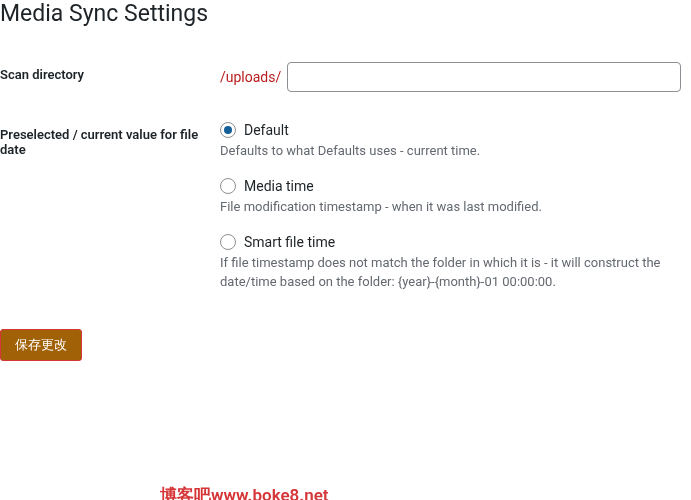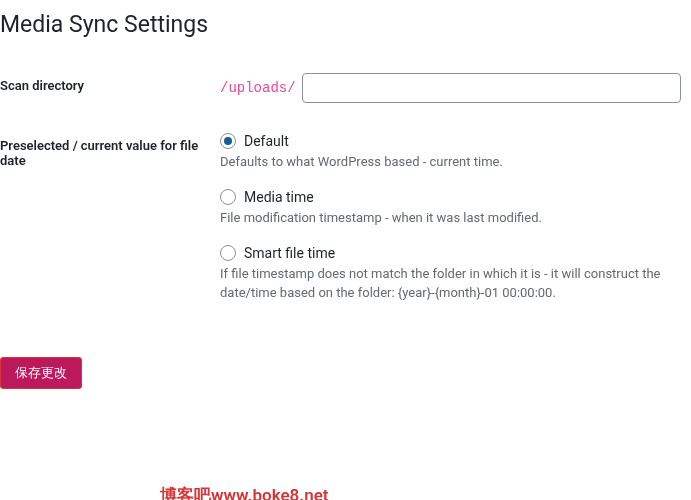--- a/index.html
+++ b/index.html
@@ -8,21 +8,21 @@
       font-size: 13px;
       color: #1d2327;
       background: #fff;
       padding: 0;
       width: 691px;
     }
     h1 {
       font-size: 23px;
       font-weight: 400;
       color: #1d2327;
-      margin: 11px 0 20px 0;
+      margin: 0 0 20px 0;
       padding: 0;
     }
     .form-table {
       width: 100%;
       border-collapse: collapse;
     }
     .form-table th {
       text-align: left;
       font-weight: 600;
       font-size: 13px;
@@ -36,23 +36,22 @@
       vertical-align: top;
       font-size: 14px;
       color: #1d2327;
     }
     .scan-dir-cell {
       display: flex;
       align-items: center;
       gap: 6px;
     }
     .scan-prefix {
-      color: #ec4899;
+      color: #b91c1c;
       font-size: 14px;
-      font-family: Liberation Mono, monospace;
     }
     input[type="text"] {
       border: 1px solid #8c8f94;
       border-radius: 4px;
       padding: 4px 8px;
       font-size: 14px;
       line-height: 1.5;
       height: 30px;
       flex: 1;
       background: #fff;
@@ -118,28 +117,28 @@
     }
     .radio-group .description:last-child {
       margin-bottom: 16px;
     }
     .checkbox-label {
       display: inline-flex;
       align-items: center;
       font-size: 14px;
     }
     .submit-btn {
-      background: #be185d;
+      background: #a16207;
       border: 1px solid #d63638;
       color: #fff;
       font-size: 13px;
       padding: 6px 14px;
       border-radius: 3px;
       cursor: pointer;
-      margin-top: 24px;
+      margin-top: 7px;
     }
     .watermark {
       position: absolute;
       left: 160px;
       top: 484px;
       color: #d63638;
       font-size: 17px;
       font-weight: 600;
       pointer-events: none;
     }
@@ -163,21 +162,21 @@
       </td>
     </tr>
     <tr>
       <th>Preselected / current value for file date</th>
       <td>
         <div class="radio-group">
           <label>
             <input type="radio" name="filedate" checked="" style="">
             <span>Default</span>
           </label>
-          <p class="description">Defaults to what WordPress based - current time.</p>
+          <p class="description">Defaults to what Defaults uses - current time.</p>
 
           <label>
             <input type="radio" name="filedate" style="">
             <span>Media time</span>
           </label>
           <p class="description">File modification timestamp - when it was last modified.</p>
 
           <label>
             <input type="radio" name="filedate" style="">
             <span>Smart file time</span>

